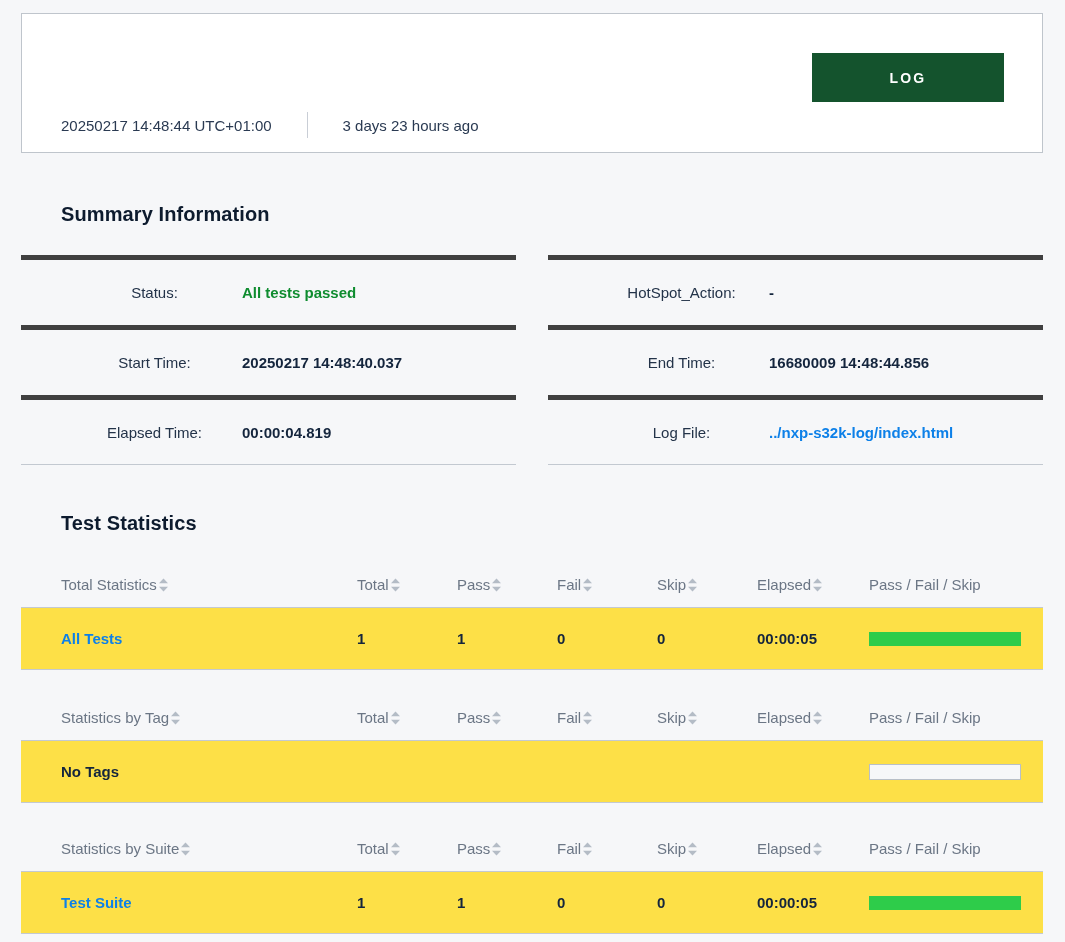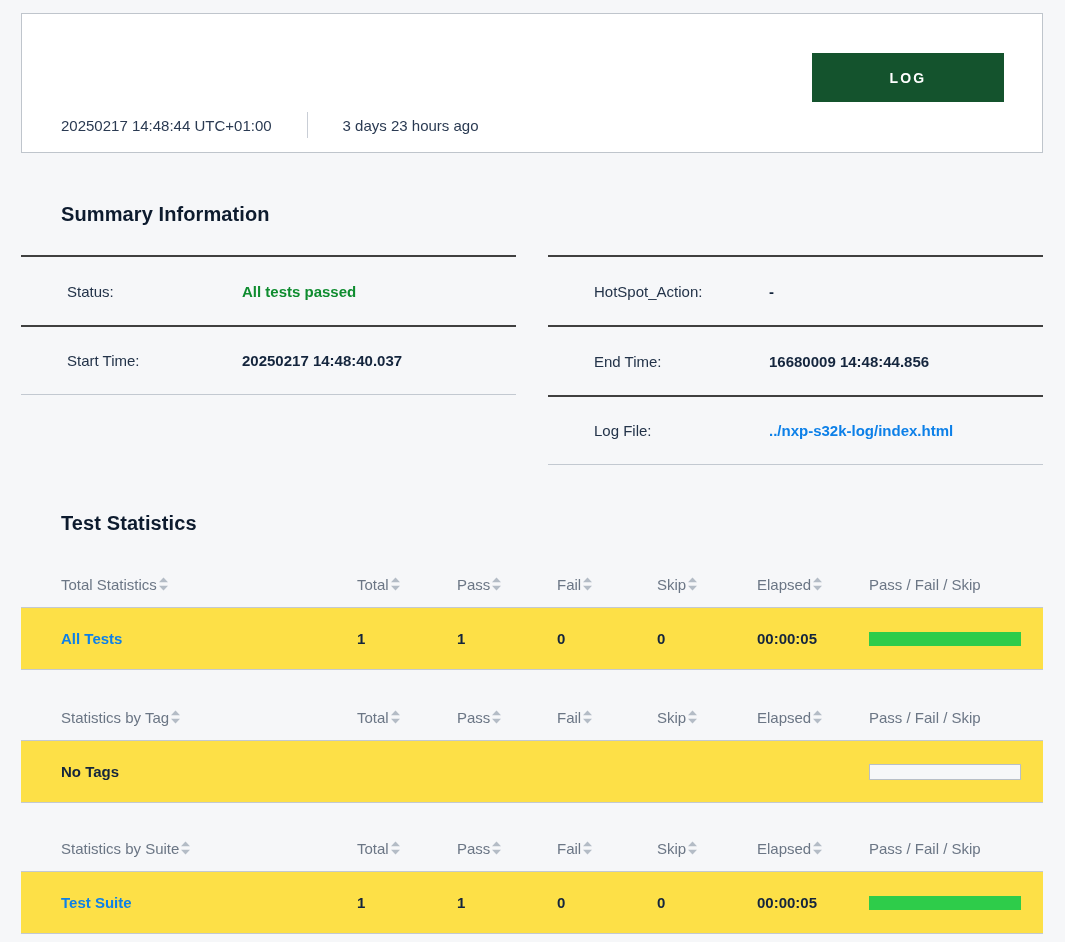--- a/index.html
+++ b/index.html
@@ -105,22 +105,23 @@
     display: flex;
     gap: 32px;
   }
 
   .summary-col { flex: 1; }
 
   .summary-row {
     display: flex;
     align-items: center;
     height: 70px;
-    border-top: 2px solid #404040;
+    border-top: 5px solid #404040;
     padding-left: 46px;
+    text-align: center;
   }
   .summary-col .summary-row:last-child { border-bottom: 1px solid #c3c9d1; }
 
   .summary-label {
     width: 175px;
     font-size: 15px;
     color: #233349;
     flex: none;
   }
 
@@ -159,21 +160,21 @@
     border-bottom: 1px solid #c3c9d1;
   }
 
   .col-name    { width: 336px; flex: none; padding-left: 40px; }
   .col-num     { width: 100px; flex: none; }
   .col-elapsed { width: 112px; flex: none; }
   .col-graph   { flex: 1; }
 
   .th {
     display: flex;
-    align-items: flex-start;
+    align-items: center;
     gap: 1px;
     font-size: 15px;
     color: #6b7685;
     cursor: pointer;
     white-space: nowrap;
   }
   .th.static { cursor: default; }
 
   .sort-icon {
     display: inline-flex;
@@ -234,20 +235,24 @@
 
   <div class="summary-wrap">
     <div class="summary-col" id="summary-left">
         <div class="summary-row">
           <span class="summary-label">Status:</span>
           <span class="summary-value status-pass">All tests passed</span>
         </div>
         <div class="summary-row">
           <span class="summary-label">Start Time:</span>
           <span class="summary-value">20250217 14:48:40.037</span>
+        </div>
+        <div class="summary-row">
+          <span class="summary-label">Elapsed Time:</span>
+          <span class="summary-value">00:00:04.819</span>
         </div>
       </div>
     <div class="summary-col" id="summary-right">
         <div class="summary-row">
           <span class="summary-label">HotSpot_Action:</span>
           <span class="summary-value dash">-</span>
         </div>
         <div class="summary-row">
           <span class="summary-label">End Time:</span>
           <span class="summary-value">16680009 14:48:44.856</span>

